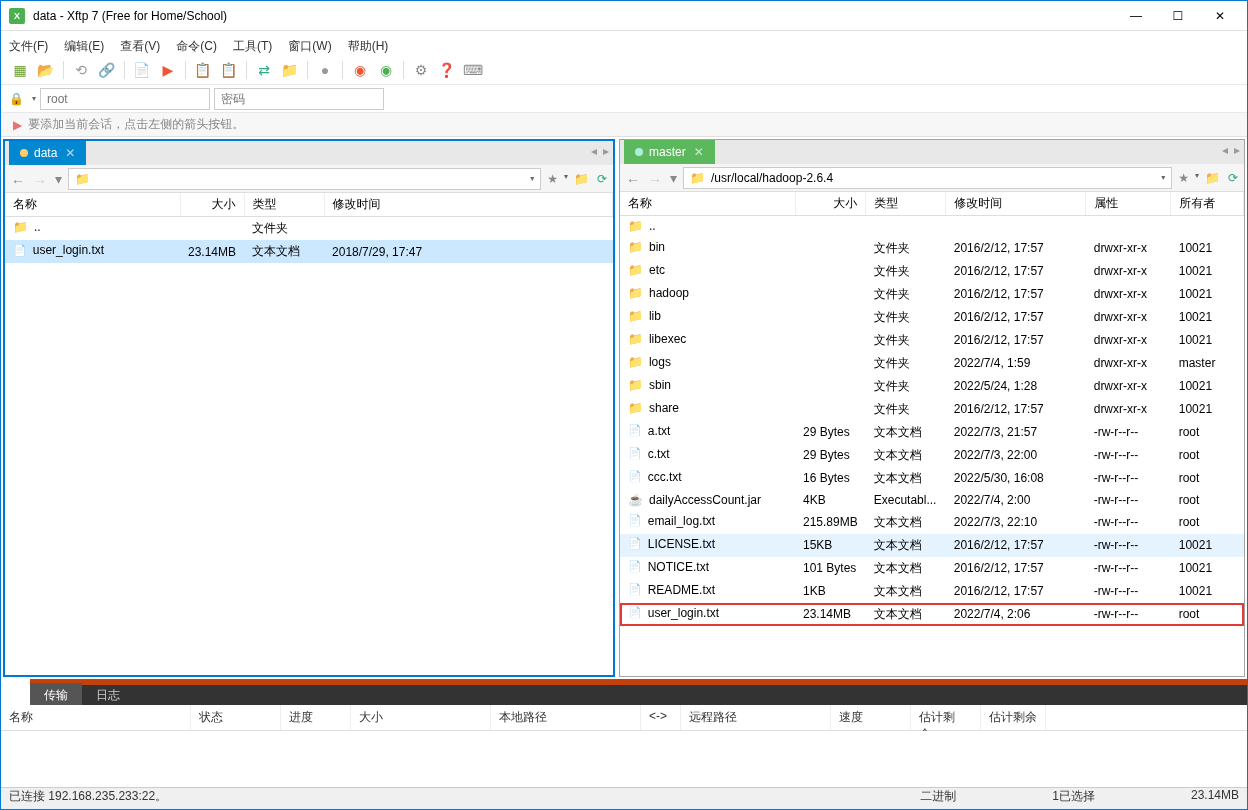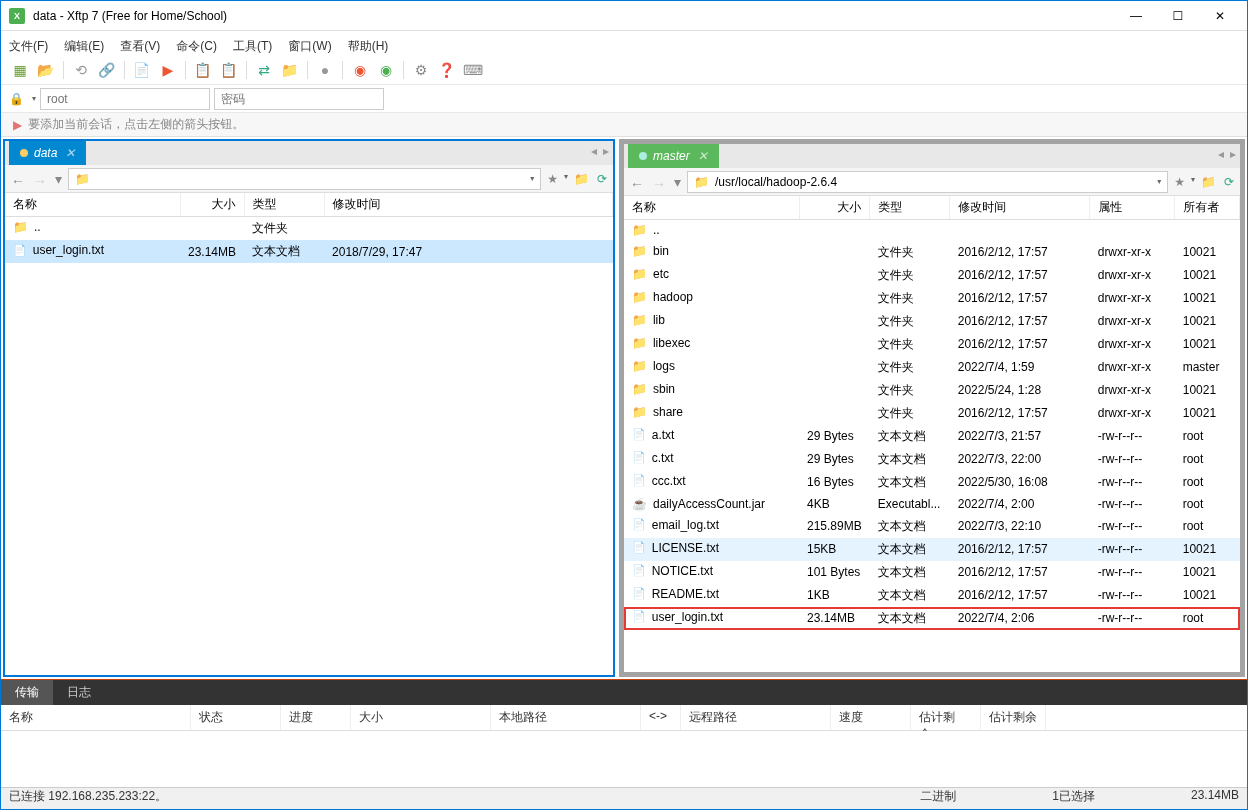--- a/index.html
+++ b/index.html
@@ -17,23 +17,23 @@
 .tb-sep { width: 1px; height: 18px; background: #ddd; margin: 0 2px; }
 .address-bar { display: flex; align-items: center; height: 28px; padding: 0 8px; border-bottom: 1px solid #e8e8e8; gap:4px;}
 .address-bar input { border: 1px solid #ccc; padding: 2px 6px; height: 22px; background:#fff;}
 .addr-main { flex: 1; color:#888;}
 .lock-icon{color:#e6a23c;margin-right:4px;}
 .hint-bar { display: flex; align-items: center; height: 24px; padding: 0 12px; background:#f7f7f7; color:#888; border-bottom:1px solid #e0e0e0;}
 .hint-bar .flag{color:#e67373;margin-right:6px;}
 .panes { display: flex; flex: 1; overflow:hidden;}
 .pane { display: flex; flex-direction: column; border: 1px solid #0078d7; margin: 2px; background: #fff; overflow:hidden;}
 .pane.left { width: 612px; border: 2px solid #0078d7;}
-.pane.right { flex: 1; border: 5px solid #a3a3a3;}
+.pane.right { flex: 1; border: 1px solid #a3a3a3;}
 .tab-bar { display: flex; align-items: flex-end; height: 24px; background: #e8e8e8; position:relative;}
-.tab { display: flex; align-items: center; height: 22px; padding: 12px 10px; font-size: 12px; border:1px solid #ccc; border-bottom:none;margin-left:4px;background:#f5f5f5;font-style:italic;}
+.tab { display: flex; align-items: center; height: 22px; padding: 12px 10px; font-size: 12px; border:1px solid #ccc; border-bottom:none;margin-left:4px;background:#f5f5f5;}
 .tab.active-left { background: #0288d1; color:#fff;border-color:#0288d1;}
 .tab.active-right { background: #5cb85c; color:#fff;border-color:#5cb85c;}
 .tab .dot{width:8px;height:8px;border-radius:50%;margin-right:6px;background:#fc6;}
 .tab .close{margin-left:8px;color:rgba(255,255,255,0.7);cursor:pointer;}
 .tab-arrows{position:absolute;right:4px;top:3px;display:flex;gap:6px;color:#999;}
 .path-bar { display: flex; align-items: center; height: 28px; padding: 0 4px; gap: 4px; background:#f5f5f5;border-bottom:1px solid #ddd;}
 .path-bar .nav{color:#888;cursor:pointer;padding:0 2px;font-size:14px;}
 .path-bar .path-input{flex:1;border:1px solid #ccc;background:#fff;padding:2px 6px;height:22px;display:flex;align-items:center;gap:4px;overflow:hidden;white-space:nowrap;}
 .path-bar .end-btns{display:flex;gap:4px;color:#888;}
 .path-bar .end-btn{cursor:pointer;padding:0 2px;}
@@ -45,21 +45,21 @@
 .file-table th{border-right:1px solid #eee;}
 .file-row {height:21px;}
 .file-row.selected { background: #cce8ff; }
 .file-row.hover {background:#e5f3ff;}
 .file-row .icon-cell{display:flex;align-items:center;gap:6px;}
 .folder-icon{color:#f0c674;}
 .file-icon{color:#888;font-size:11px;}
 .java-icon{color:#cc7832;}
 .size-col{text-align:right;padding-right:8px;}
 .highlight-row{outline:2px solid #e53935;outline-offset:-2px;}
-.bottom-tabs { height: 26px; background: #333; display: flex; align-items: center; padding: 0 0;border-top:1px solid #c2410c;}
+.bottom-tabs { height: 26px; background: #333; display: flex; align-items: center; padding: 0 0;border-top:6px solid #c2410c;margin-left:29px;}
 .bottom-tabs .btab{padding:4px 14px;color:#ccc;cursor:pointer;}
 .bottom-tabs .btab.active{background:#555;color:#fff;}
 .transfer-headers { display: flex; height: 26px; border-bottom: 1px solid #ddd; background:#fff;}
 .transfer-headers .th{padding:4px 8px;color:#333;border-right:1px solid #eee;}
 .transfer-body{height:56px;background:#fff;}
 .status-bar { height: 22px; background: #f0f0f0; display: flex; align-items: flex-start; padding: 0 8px; border-top: 1px solid #ccc; font-size:12px;color:#333;gap:16px;}
 .status-bar .sp{flex:1;}
 .caret{font-size:8px;color:#666;}
 </style>
 </head>

